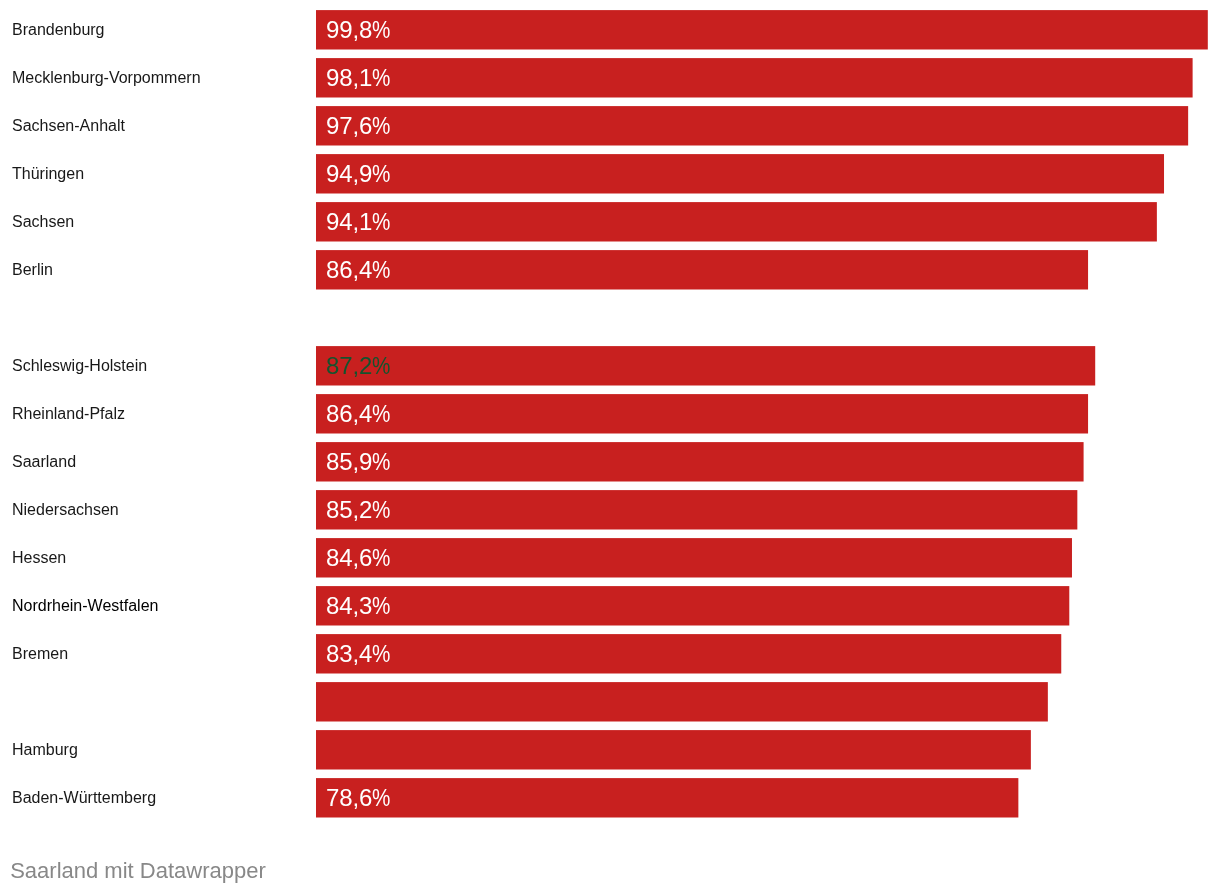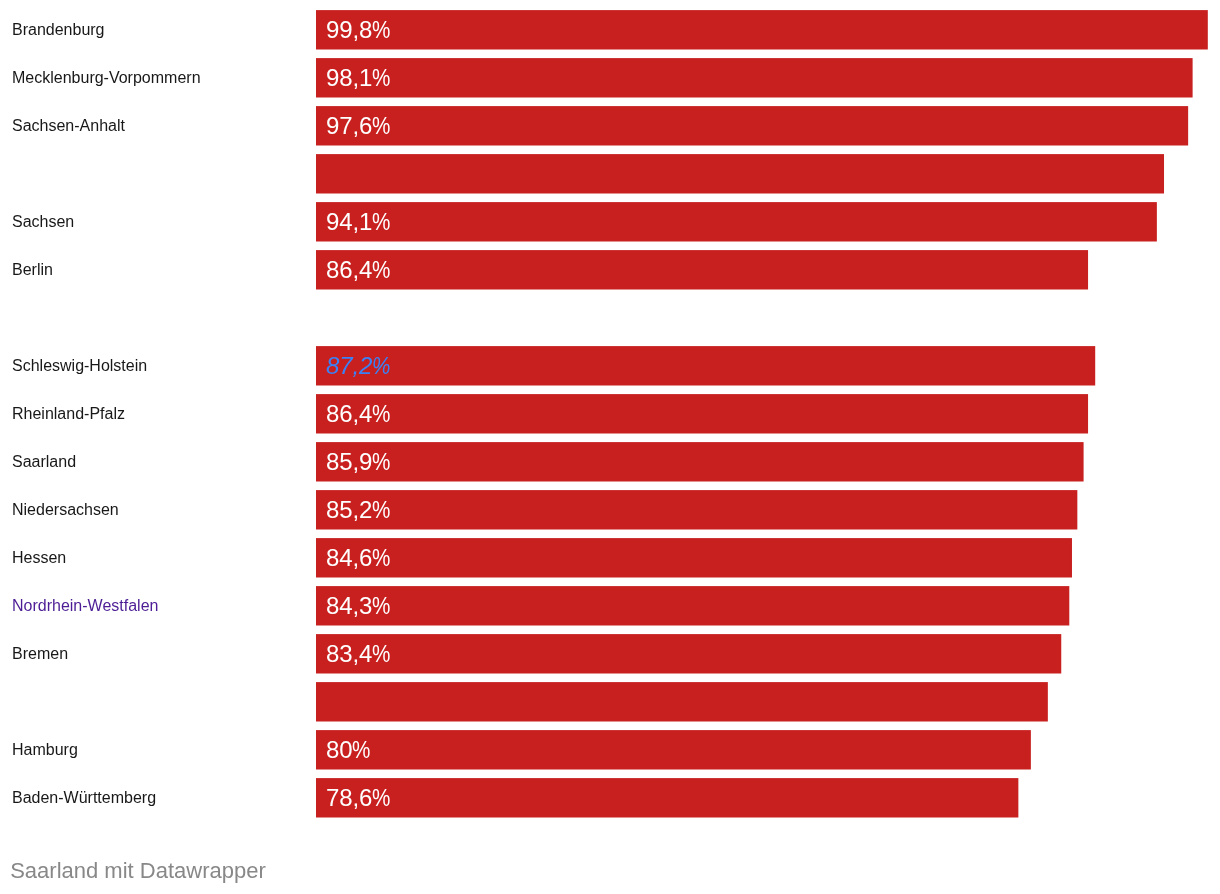--- a/index.html
+++ b/index.html
@@ -115,36 +115,42 @@
     <div class="bar" style="width: 876.609px;">
       <div class="bar-value" style="color: rgb(255, 255, 255);">98,1<span class="pct">%</span></div>
     </div>
   </div>
   <div class="row" style="top:106.1px">
     <div class="row-label" style="color: rgb(24, 24, 24);">Sachsen-Anhalt</div>
     <div class="bar" style="width: 1006px;">
       <div class="bar-value" style="color: rgb(255, 255, 255);">97,6<span class="pct">%</span></div>
     </div>
   </div>
+  <div class="row" style="top:154.1px">
+    <div class="row-label" style="color: rgb(24, 24, 24);">Thüringen</div>
+    <div class="bar" style="width: 848.014px;">
+      <div class="bar-value" style="color: rgb(255, 255, 255);">94,9<span class="pct">%</span></div>
+    </div>
+  </div>
   <div class="row" style="top:202.1px">
     <div class="row-label" style="color: rgb(24, 24, 24);">Sachsen</div>
     <div class="bar" style="width: 940px; border-radius: 7px;">
       <div class="bar-value" style="color: rgb(255, 255, 255);">94,1<span class="pct">%</span></div>
     </div>
   </div>
   <div class="row" style="top:250.1px">
     <div class="row-label" style="color: rgb(24, 24, 24);">Berlin</div>
     <div class="bar" style="width: 772.059px;">
       <div class="bar-value" style="color: rgb(255, 255, 255);">86,4<span class="pct">%</span></div>
     </div>
   </div>
   <div class="row" style="top:346.1px">
     <div class="row-label" style="color: rgb(24, 24, 24);">Schleswig-Holstein</div>
     <div class="bar" style="width: 779.208px;">
-      <div class="bar-value" style="color: #3b82f6; font-style: italic;">87,2<span class="pct">%</span></div>
+      <div class="bar-value" style="color: #14532d;">87,2<span class="pct">%</span></div>
     </div>
   </div>
   <div class="row" style="top:394.1px">
     <div class="row-label" style="color: rgb(24, 24, 24);">Rheinland-Pfalz</div>
     <div class="bar" style="width: 772.059px;">
       <div class="bar-value" style="color: rgb(255, 255, 255);">86,4<span class="pct">%</span></div>
     </div>
   </div>
   <div class="row" style="top:442.1px">
     <div class="row-label" style="color: rgb(24, 24, 24);">Saarland</div>
@@ -158,36 +164,33 @@
       <div class="bar-value" style="color: rgb(255, 255, 255);">85,2<span class="pct">%</span></div>
     </div>
   </div>
   <div class="row" style="top:538.1px">
     <div class="row-label" style="color: rgb(24, 24, 24);">Hessen</div>
     <div class="bar" style="width: 640px;">
       <div class="bar-value" style="color: rgb(255, 255, 255);">84,6<span class="pct">%</span></div>
     </div>
   </div>
   <div class="row" style="top:586.1px">
-    <div class="row-label" style="color: #4c1d95;">Nordrhein-Westfalen</div>
+    <div class="row-label" style="color: #000000;">Nordrhein-Westfalen</div>
     <div class="bar" style="width: 753.294px;">
       <div class="bar-value" style="color: rgb(255, 255, 255);">84,3<span class="pct">%</span></div>
     </div>
   </div>
   <div class="row" style="top:634.1px">
     <div class="row-label" style="color: rgb(24, 24, 24);">Bremen</div>
     <div class="bar" style="width: 659px;">
       <div class="bar-value" style="color: rgb(255, 255, 255);">83,4<span class="pct">%</span></div>
     </div>
   </div>
   <div class="row" style="top:730.1px">
     <div class="row-label" style="color: rgb(24, 24, 24);">Hamburg</div>
-    <div class="bar" style="width: 714.87px;">
-      <div class="bar-value" style="color: rgb(255, 255, 255);">80<span class="pct">%</span></div>
-    </div>
   </div>
   <div class="row" style="top:778.1px">
     <div class="row-label" style="color: rgb(24, 24, 24);">Baden-Württemberg</div>
     <div class="bar" style="width: 702.36px;">
       <div class="bar-value" style="color: rgb(255, 255, 255);">78,6<span class="pct">%</span></div>
     </div>
   </div>
 </div>
 
 <div class="footer" style="color: rgb(136, 136, 136);">Saarland mit Datawrapper</div>

